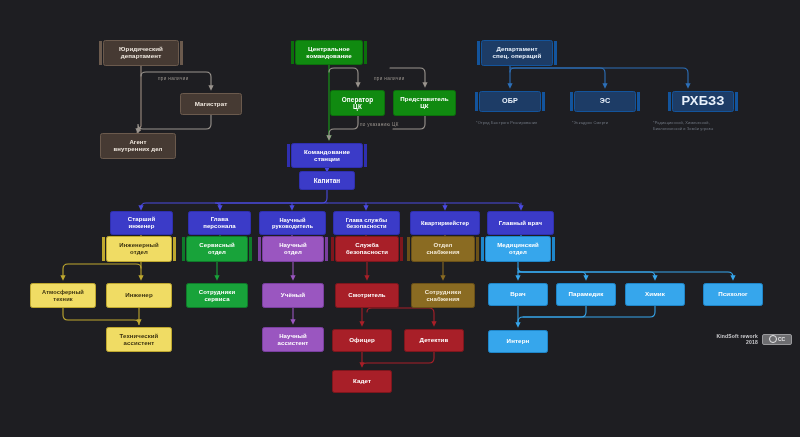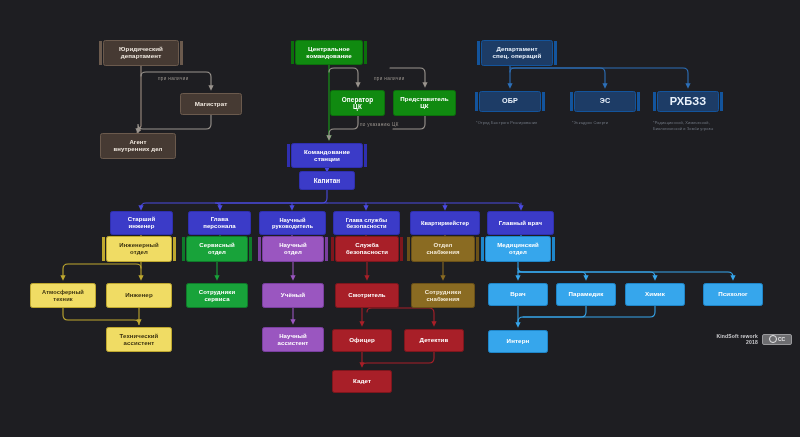--- a/index.html
+++ b/index.html
@@ -174,21 +174,21 @@
 ЦК</div>
       <div class="node" style="left: 393px; top: 90px; width: 63px; height: 26px; font-size: 6.2px; background: rgb(16, 138, 16); color: rgb(255, 255, 255); border: 1px solid rgb(12, 111, 12); border-radius: 2.5px; --accent: #0c6f0c; white-space: pre-line;">Представитель
 ЦК</div>
       <div class="node sided" style="left: 291px; top: 143px; width: 72px; height: 25px; font-size: 6.2px; background: rgb(59, 59, 200); color: rgb(255, 255, 255); border: 1px solid rgb(47, 47, 176); border-radius: 2.5px; --accent: #2f2fb0; white-space: pre-line;">Командование
 станции</div>
       <div class="node" style="left: 299px; top: 171px; width: 56px; height: 19px; font-size: 6.4px; background: rgb(59, 59, 200); color: rgb(255, 255, 255); border: 1px solid rgb(47, 47, 176); border-radius: 2.5px; --accent: #2f2fb0; white-space: pre-line;">Капитан</div>
       <div class="node sided" style="left: 481px; top: 40px; width: 72px; height: 26px; font-size: 6.2px; background: rgb(29, 60, 102); color: rgb(233, 241, 251); border: 1px solid rgb(19, 84, 156); border-radius: 2.5px; --accent: #13549c; white-space: pre-line;">Департамент
 спец. операций</div>
       <div class="node sided" style="left: 479px; top: 91px; width: 62px; height: 21px; font-size: 7.2px; background: rgb(29, 60, 102); color: rgb(233, 241, 251); border: 1px solid rgb(19, 84, 156); border-radius: 2.5px; --accent: #13549c; white-space: pre-line;">ОБР</div>
       <div class="node sided" style="left: 574px; top: 91px; width: 62px; height: 21px; font-size: 7.2px; background: rgb(29, 60, 102); color: rgb(233, 241, 251); border: 1px solid rgb(19, 84, 156); border-radius: 2.5px; --accent: #13549c; white-space: pre-line;">ЭС</div>
-      <div class="node sided" style="left: 657px; top: 91px; width: 62px; height: 21px; font-size: 11px; background: rgb(29, 60, 102); color: rgb(233, 241, 251); border: 1px solid rgb(19, 84, 156); border-radius: 2.5px; --accent: #13549c; white-space: pre-line;">РХБЗЗ</div>
+      <div class="node sided" style="left: 672px; top: 91px; width: 62px; height: 21px; font-size: 13px; background: rgb(29, 60, 102); color: rgb(233, 241, 251); border: 1px solid rgb(19, 84, 156); border-radius: 2.5px; --accent: #13549c; white-space: pre-line;">РХБЗЗ</div>
       <div class="node" style="left: 110px; top: 211px; width: 63px; height: 24px; font-size: 6px; background: rgb(59, 59, 200); color: rgb(255, 255, 255); border: 1px solid rgb(47, 47, 176); border-radius: 2.5px; --accent: #2f2fb0; white-space: pre-line;">Старший
 инженер</div>
       <div class="node" style="left: 188px; top: 211px; width: 63px; height: 24px; font-size: 6px; background: rgb(59, 59, 200); color: rgb(255, 255, 255); border: 1px solid rgb(47, 47, 176); border-radius: 2.5px; --accent: #2f2fb0; white-space: pre-line;">Глава
 персонала</div>
       <div class="node" style="left: 259px; top: 211px; width: 67px; height: 24px; font-size: 5.7px; background: rgb(59, 59, 200); color: rgb(255, 255, 255); border: 1px solid rgb(47, 47, 176); border-radius: 2.5px; --accent: #2f2fb0; white-space: pre-line;">Научный
 руководитель</div>
       <div class="node" style="left: 333px; top: 211px; width: 67px; height: 24px; font-size: 5.7px; background: rgb(59, 59, 200); color: rgb(255, 255, 255); border: 1px solid rgb(47, 47, 176); border-radius: 2.5px; --accent: #2f2fb0; white-space: pre-line;">Глава службы
 безопасности</div>
       <div class="node" style="left: 410px; top: 211px; width: 70px; height: 24px; font-size: 5.7px; background: rgb(59, 59, 200); color: rgb(255, 255, 255); border: 1px solid rgb(47, 47, 176); border-radius: 2.5px; --accent: #2f2fb0; white-space: pre-line;">Квартирмейстер</div>
       <div class="node" style="left: 487px; top: 211px; width: 67px; height: 24px; font-size: 6px; background: rgb(59, 59, 200); color: rgb(255, 255, 255); border: 1px solid rgb(47, 47, 176); border-radius: 2.5px; --accent: #2f2fb0; white-space: pre-line;">Главный врач</div>

